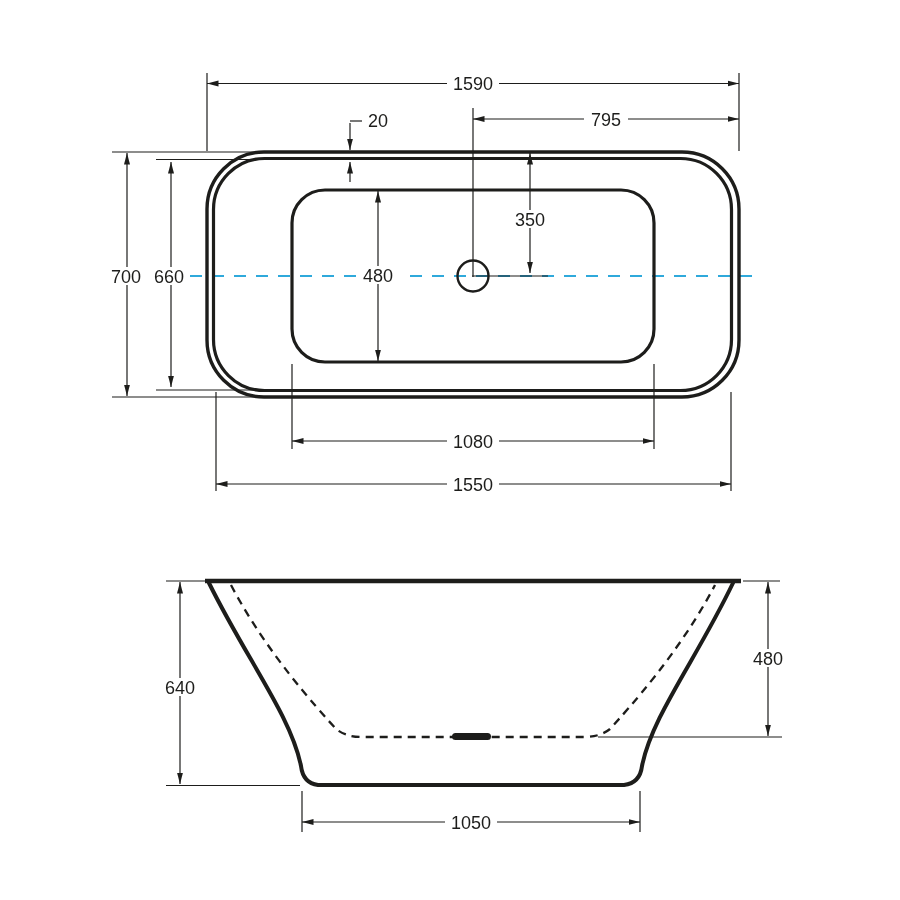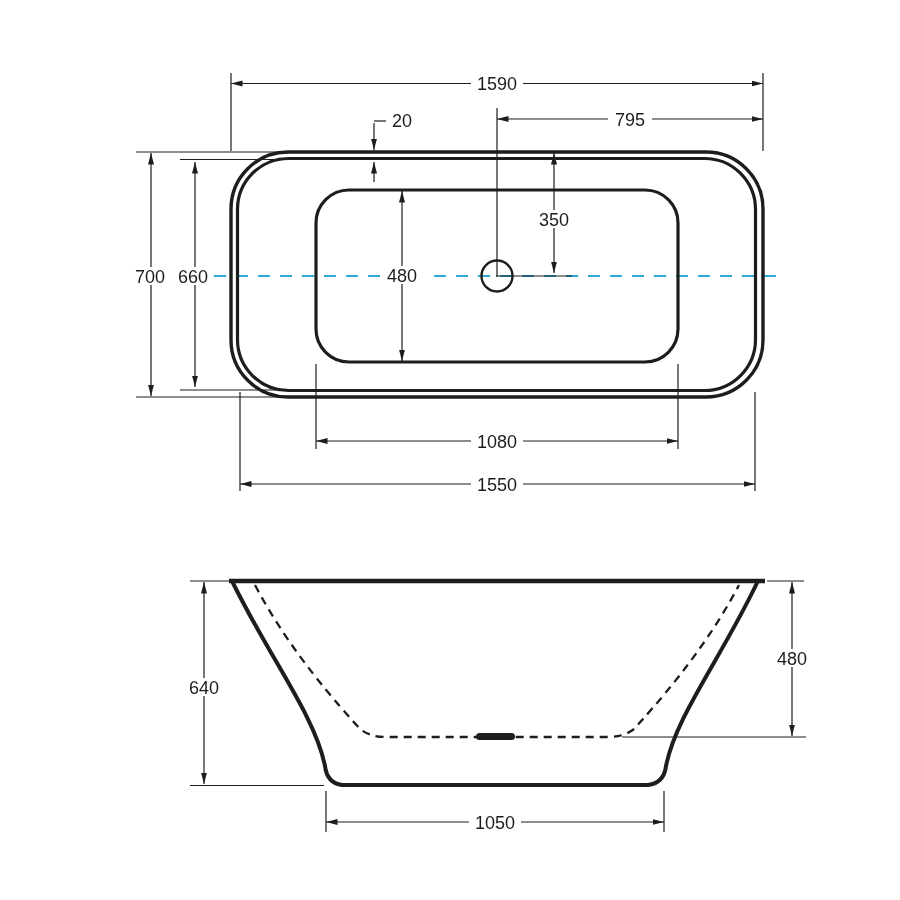--- a/index.html
+++ b/index.html
@@ -4,21 +4,21 @@
 <style>
   html, body {
     margin: 0;
     padding: 0;
     background: #ffffff;
     width: 900px;
     height: 900px;
     overflow: hidden;
     font-family: "Liberation Sans", sans-serif;
   }
-  .stage { width: 796px; height: 900px; position: relative; margin-left: 24px; }
+  .stage { width: 796px; height: 900px; position: relative; }
   svg { display: block; }
   .outline   { fill: none; stroke: #1d1d1b; }
   .thin      { fill: none; stroke: #1d1d1b; stroke-width: 1.2; }
   .dimline   { fill: none; stroke: #1d1d1b; stroke-width: 1.2; }
   .lbl-bg    { fill: #ffffff; stroke: none; }
   .lbl {
     font-family: "Liberation Sans", sans-serif;
     font-size: 18px;
     fill: #1d1d1b;
     text-anchor: middle;

